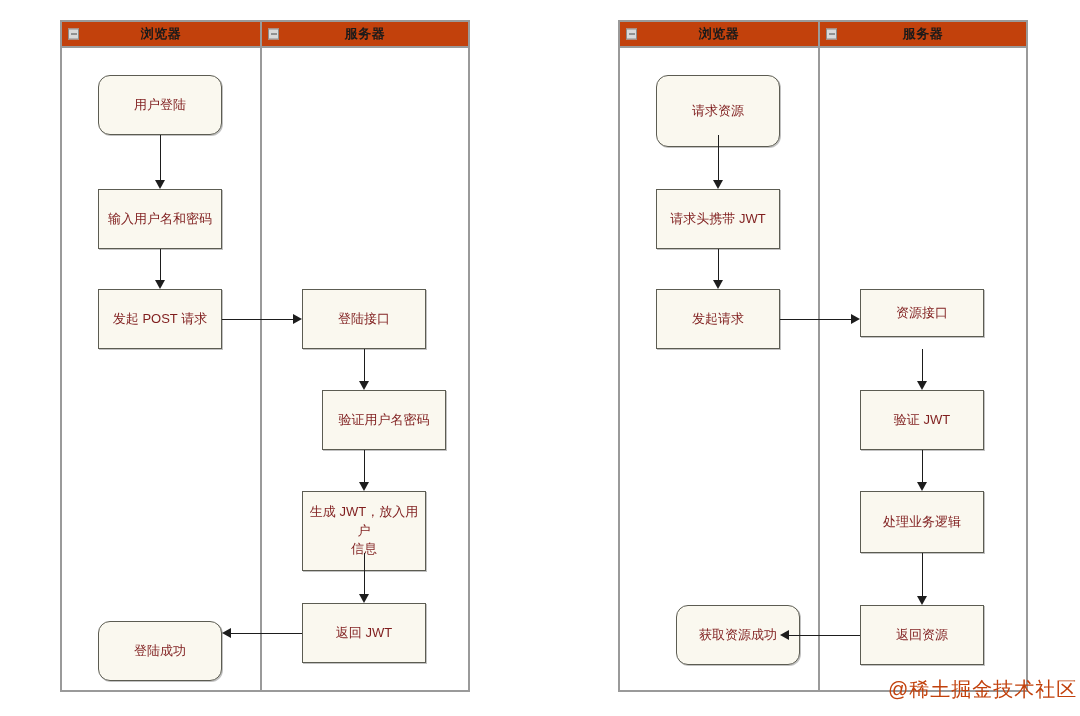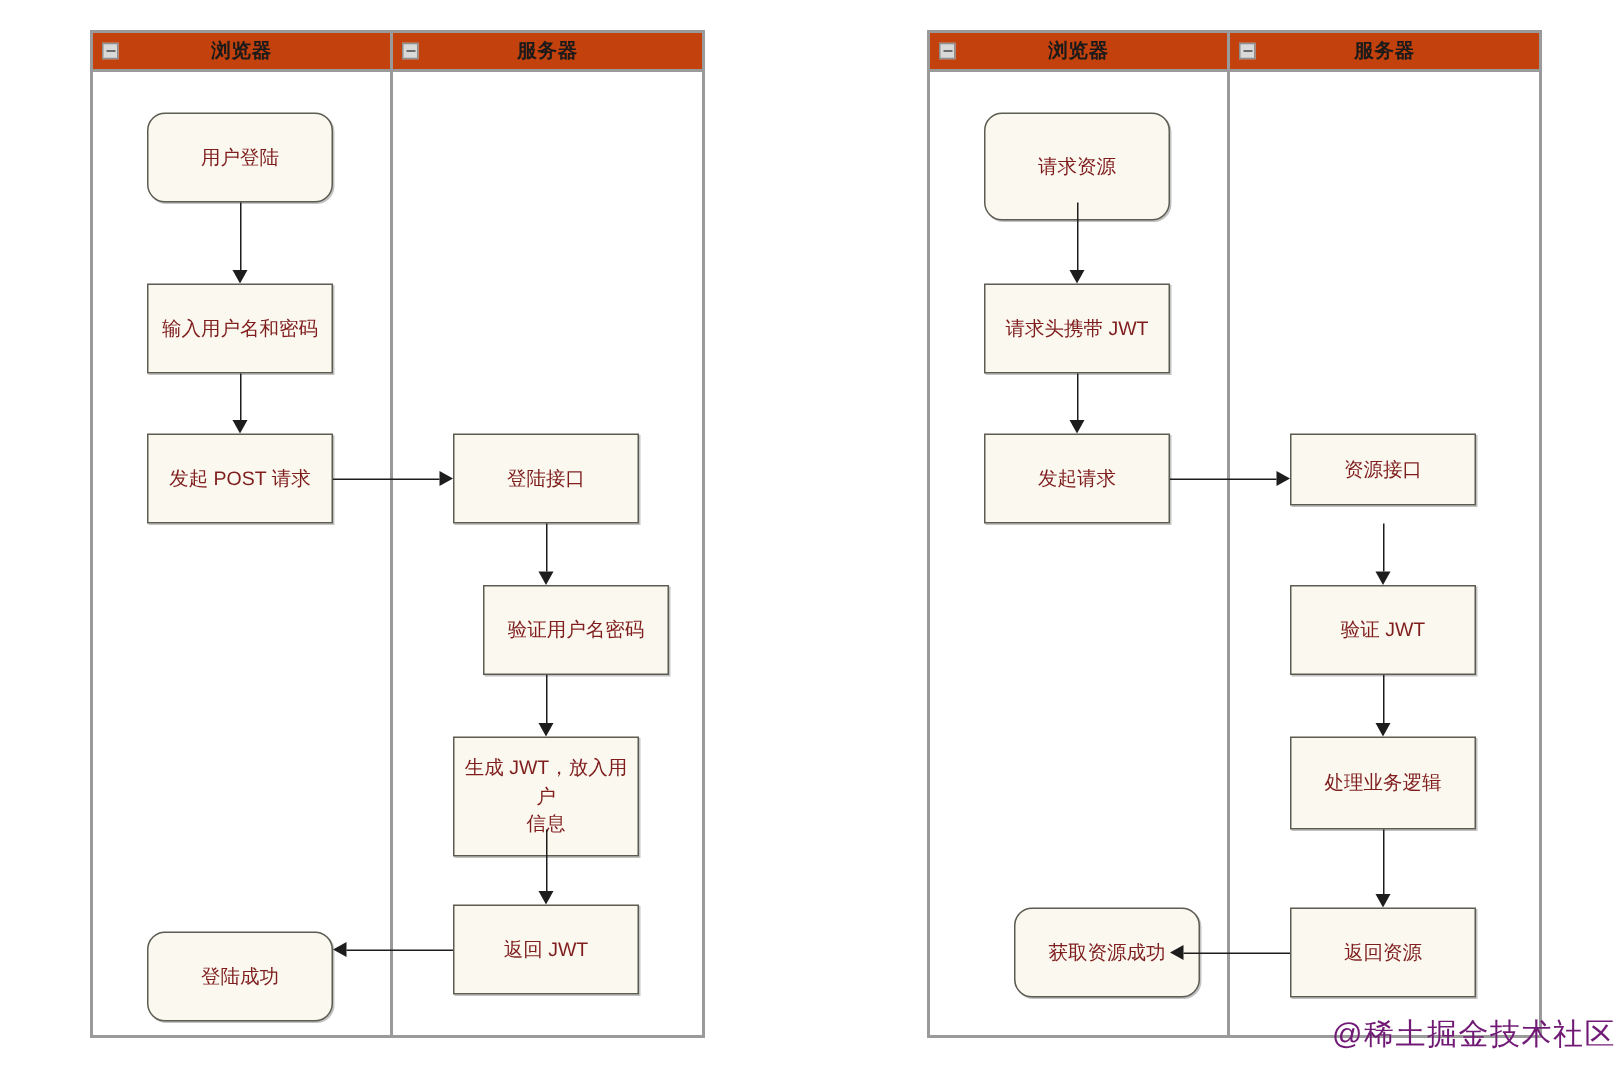--- a/index.html
+++ b/index.html
@@ -117,21 +117,21 @@
     position: absolute;
     width: 0; height: 0;
     border-top: 5px solid transparent;
     border-bottom: 5px solid transparent;
     border-right: 9px solid #1d1d1d;
   }
 
   .watermark {
     position: absolute;
     font-size: 20px;
-    color: #701a75;
+    color: #c2410c;
     letter-spacing: 1px;
     white-space: nowrap;
     user-select: none;
   }
 </style>
 </head>
 <body>
 
 <div id="canvas">
 

